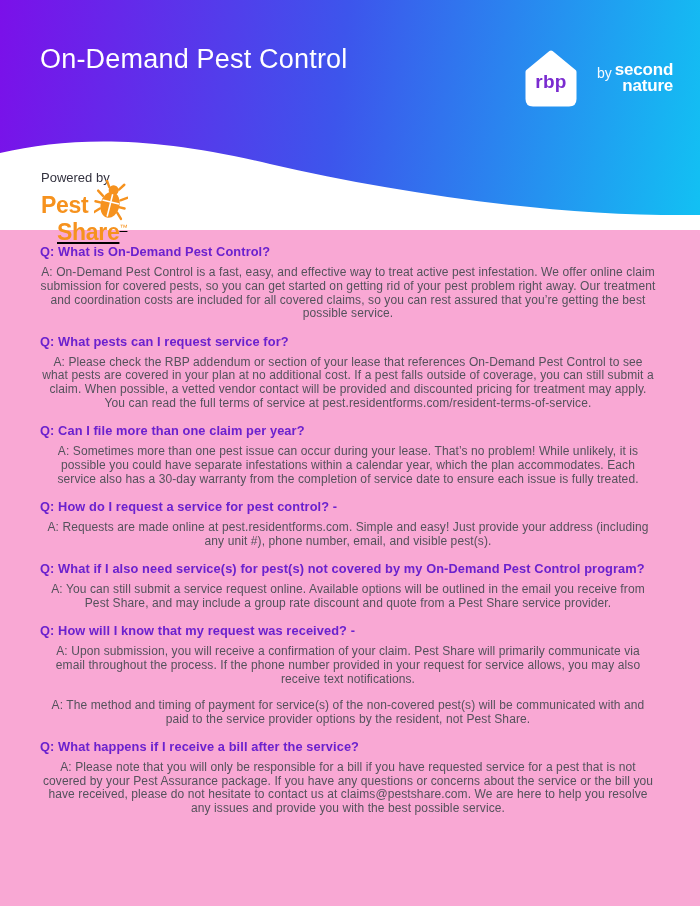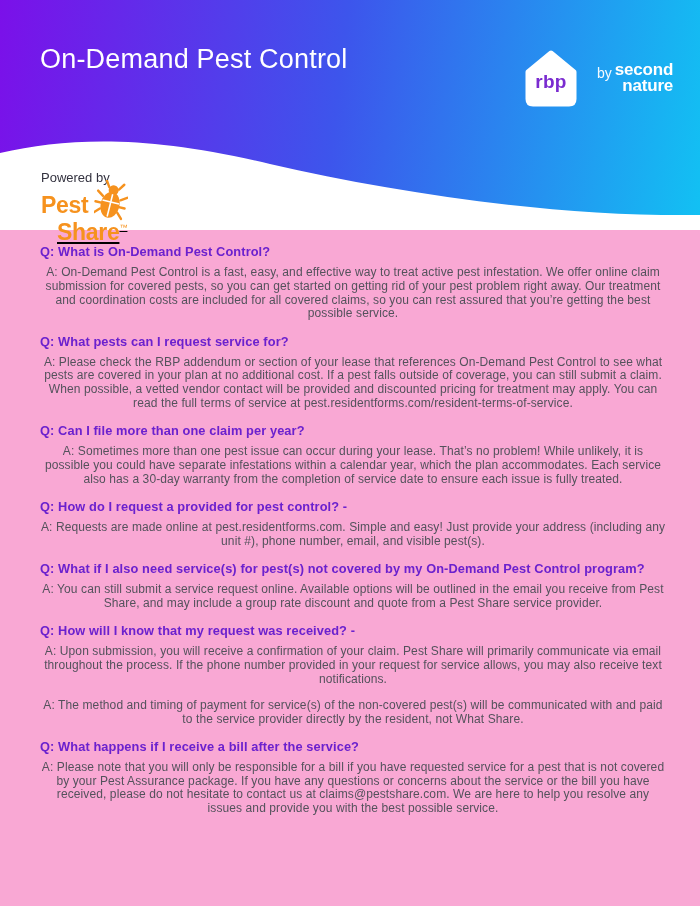--- a/index.html
+++ b/index.html
@@ -32,21 +32,21 @@
   
   .powered { position:absolute; left:41px; top:170px; }
   .powered-label { font-size:13px; color:#33323F; margin-bottom:3px; }
   .ps-line1 { display:flex; align-items:center; gap:6px; }
   .ps-word { font-size:23px; font-weight:800; color:var(--orange,#F6921E); line-height:1; letter-spacing:-.3px; }
   .ps-line2 { margin-left:16px; margin-top:-1px; display:flex; align-items:flex-start;text-decoration:underline; }
   .ps-tm { font-size:8px; color:var(--orange,#F6921E); margin-top:2px; }
   .bug { margin-top:-8px; }
 
   
-  .faq-main { padding:14px 34px 0 40px; }
+  .faq-main { padding:14px 44px 0 40px; }
   .faq-item { margin-bottom:12.5px; }
   .faq-q {
     color:var(--question,#6B21CE); font-size:12.8px; font-weight:700;
     line-height:15.2px; margin-bottom:7px; letter-spacing:.1px;
   }
   .faq-a { color:var(--body,#54525C); font-size:12px; line-height:13.7px; letter-spacing:.1px;text-align:center; }
 </style>
 </head>
 <body>
 
@@ -115,36 +115,36 @@
     <h2 class="faq-q">Q: What pests can I request service for?</h2>
     <p class="faq-a">A: Please check the RBP addendum or section of your lease that references On-Demand Pest Control to see what pests are covered in your plan at no additional cost. If a pest falls outside of coverage, you can still submit a claim. When possible, a vetted vendor contact will be provided and discounted pricing for treatment may apply. You can read the full terms of service at pest.residentforms.com/resident-terms-of-service.</p>
   </section>
 
   <section class="faq-item">
     <h2 class="faq-q">Q: Can I file more than one claim per year?</h2>
     <p class="faq-a">A: Sometimes more than one pest issue can occur during your lease. That’s no problem! While unlikely, it is possible you could have separate infestations within a calendar year, which the plan accommodates. Each service also has a 30-day warranty from the completion of service date to ensure each issue is fully treated.</p>
   </section>
 
   <section class="faq-item">
-    <h2 class="faq-q">Q: How do I request a provided for pest control? -</h2>
+    <h2 class="faq-q">Q: How do I request a service for pest control? -</h2>
     <p class="faq-a">A: Requests are made online at pest.residentforms.com. Simple and easy! Just provide your address (including any unit #), phone number, email, and visible pest(s).</p>
   </section>
 
   <section class="faq-item">
     <h2 class="faq-q">Q: What if I also need service(s) for pest(s) not covered by my On-Demand Pest Control program?</h2>
     <p class="faq-a">A: You can still submit a service request online. Available options will be outlined in the email you receive from Pest Share, and may include a group rate discount and quote from a Pest Share service provider.</p>
   </section>
 
   <section class="faq-item">
     <h2 class="faq-q">Q: How will I know that my request was received? -</h2>
     <p class="faq-a">A: Upon submission, you will receive a confirmation of your claim. Pest Share will primarily communicate via email throughout the process. If the phone number provided in your request for service allows, you may also receive text notifications.</p>
   </section>
 
   <section class="faq-item">
-    <p class="faq-a">A: The method and timing of payment for service(s) of the non-covered pest(s) will be communicated with and paid to the service provider directly by the resident, not What Share.</p>
+    <p class="faq-a">A: The method and timing of payment for service(s) of the non-covered pest(s) will be communicated with and paid to the service provider options by the resident, not Pest Share.</p>
   </section>
 
   <section class="faq-item">
     <h2 class="faq-q">Q: What happens if I receive a bill after the service?</h2>
     <p class="faq-a">A: Please note that you will only be responsible for a bill if you have requested service for a pest that is not covered by your Pest Assurance package. If you have any questions or concerns about the service or the bill you have received, please do not hesitate to contact us at claims@pestshare.com. We are here to help you resolve any issues and provide you with the best possible service.</p>
   </section>
 </main>
 </div>
 
 </body></html>

